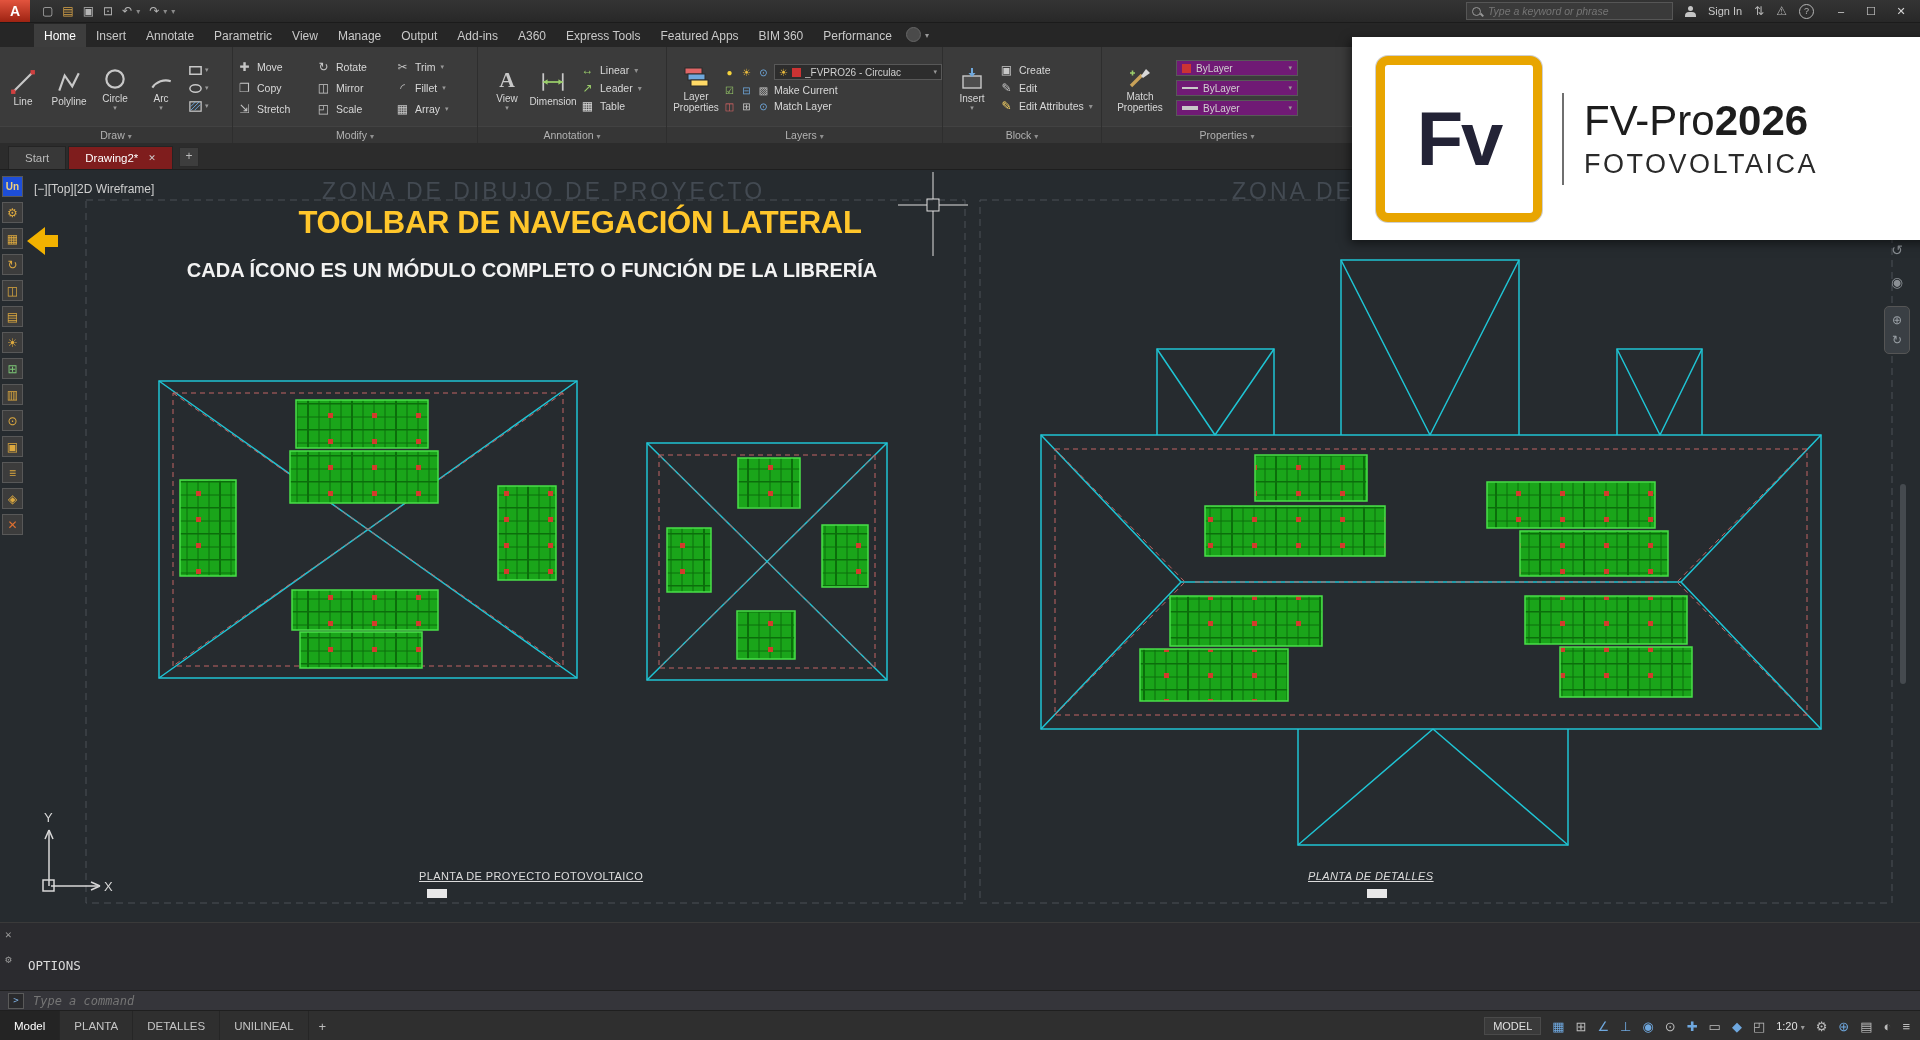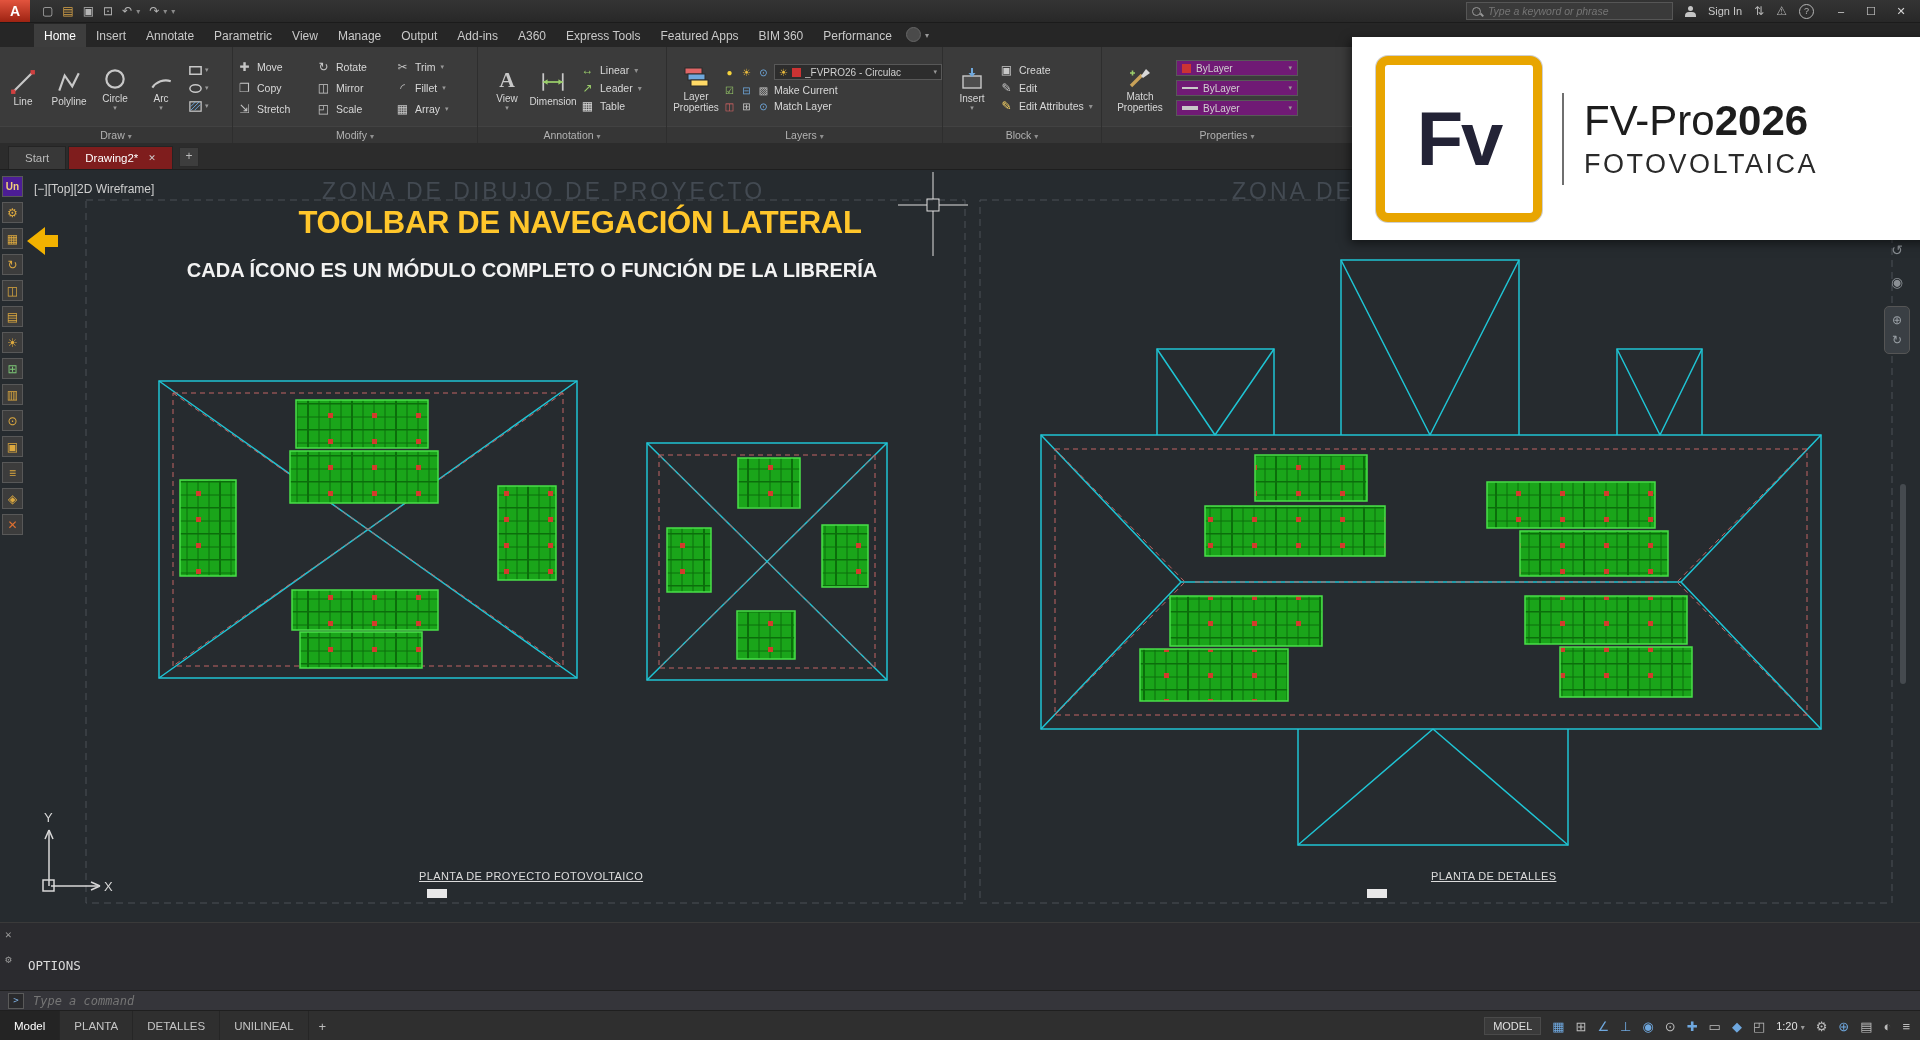--- a/index.html
+++ b/index.html
@@ -72,21 +72,21 @@
   
   .canvas{position:absolute;top:170px;left:0;width:1920px;height:752px;background:#262B2F;overflow:hidden;}
   .canvas svg.draw{position:absolute;left:0;top:0;}
   .vp-controls{position:absolute;left:34px;top:12px;color:#cfcfcf;font-size:12px;z-index:3;}
   .wmark{position:absolute;top:8px;color:#434A52;font-size:23px;letter-spacing:3px;white-space:nowrap;z-index:2;}
   .headline{position:absolute;top:35px;left:580px;transform:translateX(-50%);color:#FFC62B;font-size:31px;font-weight:bold;letter-spacing:-0.3px;white-space:nowrap;z-index:3;}
   .subheadline{position:absolute;top:81px;left:532px;transform:translateX(-50%);color:#F2F2F2;font-size:20px;font-weight:bold;white-space:nowrap;z-index:3;margin-top:8px;}
   .planlabel{position:absolute;color:#DCDCDC;font-size:11px;letter-spacing:0.4px;text-decoration:underline;white-space:nowrap;z-index:3;}
   .fvbar{position:absolute;left:2px;top:6px;display:flex;flex-direction:column;gap:5px;z-index:5;}
   .fvico{width:21px;height:21px;background:#3C3C3C;border:1px solid #585858;color:#DCA83F;font-size:12px;line-height:20px;text-align:center;box-sizing:border-box;}
-  .fvico.badge{background:#4c1d95;color:#F2D07A;font-size:10px;font-weight:bold;}
+  .fvico.badge{background:#1d4ed8;color:#F2D07A;font-size:10px;font-weight:bold;}
   .fvico.green{color:#7CC576;}
   .fvico.orange{color:#E07030;}
   .navbar-right{position:absolute;right:10px;top:72px;display:flex;flex-direction:column;gap:16px;align-items:center;z-index:4;color:#8a8f94;font-size:14px;}
   .nav-panel{width:24px;height:46px;background:#3a3f44;border:1px solid #555;border-radius:5px;display:flex;flex-direction:column;align-items:center;justify-content:space-evenly;color:#9aa0a6;font-size:12px;}
   .vscroll{position:absolute;right:14px;top:314px;width:6px;height:200px;background:#454a4f;border-radius:3px;z-index:4;}
 
   
   .cmd{position:absolute;top:922px;left:0;width:100%;height:88px;background:#2B2B2F;border-top:1px solid #3a3a3a;font-family:"DejaVu Sans Mono",monospace;z-index:16;}
   .cmd-icons{position:absolute;left:5px;top:5px;display:flex;flex-direction:column;gap:12px;color:#9a9a9a;font-size:11px;}
   .cmd-lines{position:absolute;top:3px;left:28px;color:#DCDCDC;font-size:12.5px;line-height:15.8px;white-space:pre;}
@@ -525,21 +525,21 @@
       <rect x="427" y="719" width="20" height="9" fill="#E8E8E8"></rect>
       <rect x="1367" y="719" width="20" height="9" fill="#E8E8E8"></rect>
     </svg>
 
     <div class="vp-controls">[−][Top][2D Wireframe]</div>
     <div class="wmark" style="left:322px;">ZONA DE DIBUJO DE PROYECTO</div>
     <div class="wmark" style="left:1232px;">ZONA DE</div>
     <div class="headline">TOOLBAR DE NAVEGACIÓN LATERAL</div>
     <div class="subheadline">CADA ÍCONO ES UN MÓDULO COMPLETO O FUNCIÓN DE LA LIBRERÍA</div>
     <div class="planlabel" style="left:419px;top:700px;">PLANTA DE PROYECTO FOTOVOLTAICO</div>
-    <div class="planlabel" style="left:1431px;top:700px;">PLANTA DE DETALLES</div>
+    <div class="planlabel" style="left:1308px;top:700px;font-style:italic;">PLANTA DE DETALLES</div>
 
     <div class="fvbar">
       <div class="fvico badge">Un</div>
       <div class="fvico">⚙</div>
       <div class="fvico">▦</div>
       <div class="fvico">↻</div>
       <div class="fvico">◫</div>
       <div class="fvico">▤</div>
       <div class="fvico">☀</div>
       <div class="fvico green">⊞</div>

